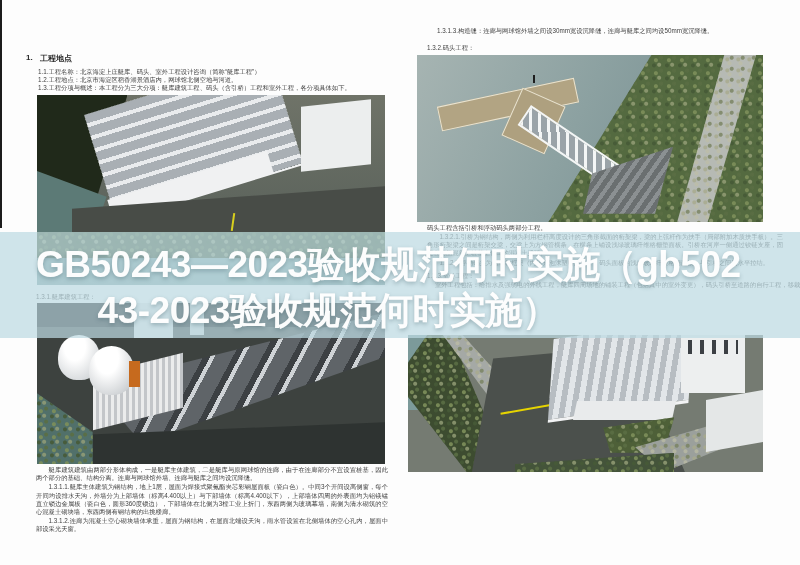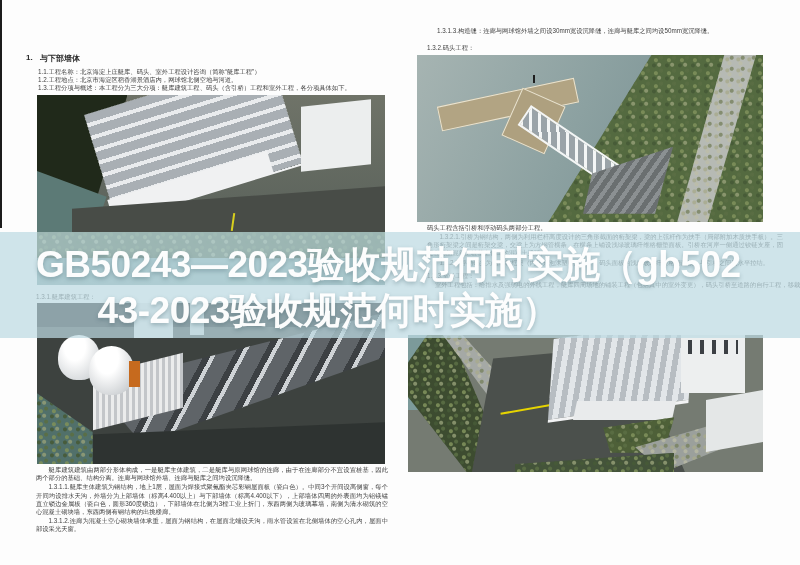--- a/index.html
+++ b/index.html
@@ -55,21 +55,21 @@
 <body>
 
 <div id="shot">
 
   <div class="abs" style="left:0;top:0;width:2px;height:228px;background:#1c1c1c;"></div>
 
   <div class="abs" style="left:10px;top:0;width:380px;height:565px;background:#fdfdfd;">
 
 
     <span class="abs sec-head" style="left:16px;top:53px;">1.</span>
-    <span class="abs sec-head" style="left:30px;top:53px;">与下部墙体</span>
+    <span class="abs sec-head" style="left:30px;top:53px;">工程地点</span>
 
     <div class="abs doc-line" style="left:28px;top:68px;">1.1.工程名称：北京海淀上庄艇库、码头、室外工程设计咨询（简称“艇库工程”）</div>
     <div class="abs doc-line" style="left:28px;top:76px;">1.2.工程地点：北京市海淀区稻香湖景酒店内，网球馆北侧空地与河道。</div>
     <div class="abs doc-line" style="left:28px;top:84px;">1.3.工程分项与概述：本工程分为三大分项：艇库建筑工程、码头（含引桥）工程和室外工程，各分项具体如下。</div>
 
     <div class="rend" style="left:27px;top:95px;width:348px;height:190px;background:linear-gradient(180deg,#6f7368 0%,#5f665e 55%,#6e7f78 100%);">
       <div style="left:0;top:0;width:26%;height:72%;background:#20291a;clip-path:polygon(0 0,100% 0,55% 100%,0 100%);"></div>
       <div style="left:0;top:40%;width:20%;height:45%;background:#5c7a76;clip-path:polygon(0 0,100% 30%,70% 100%,0 100%);"></div>
       <div style="left:17%;top:-6%;width:56%;height:58%;transform:rotate(-17deg);background:repeating-linear-gradient(to bottom,#a9afb4 0 9px,#e9ebed 9px 13px);box-shadow:0 2px 0 #f2f3f4;"></div>
       <div style="left:20%;top:42%;width:48%;height:12%;transform:rotate(-17deg);background:#f0f1f2;"></div>

